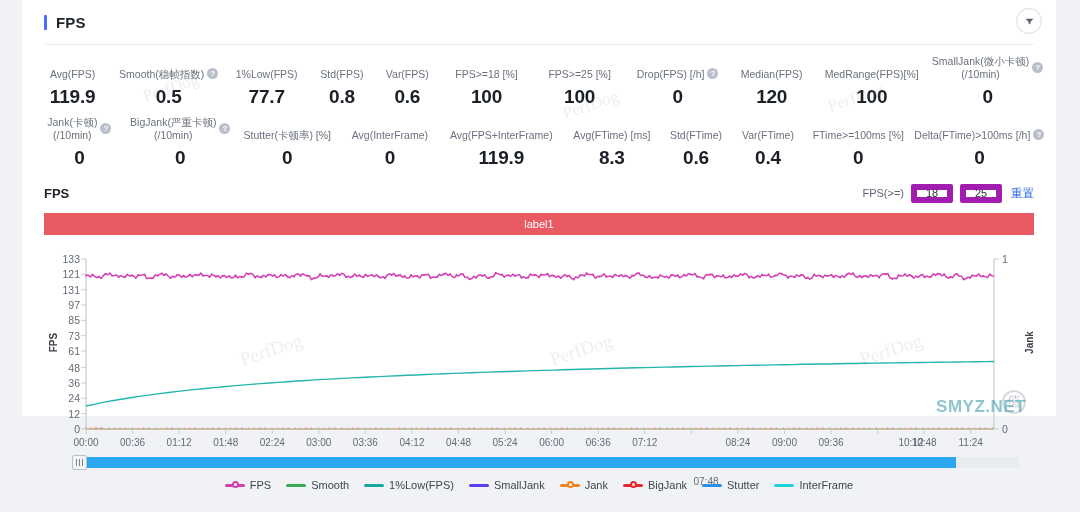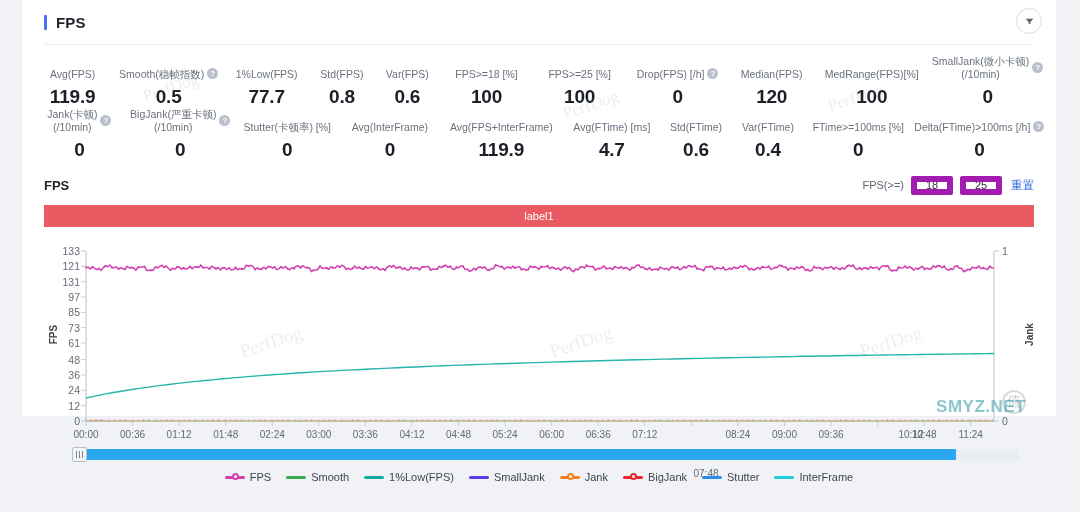--- a/index.html
+++ b/index.html
@@ -51,21 +51,21 @@
 
   
   .stats {
     padding: 10px 10px 4px 10px;
   }
   .stat-row {
     display: flex;
     align-items: flex-end;
     width: 100%;
   }
-  .stat-row.row2 { }
+  .stat-row.row2 { margin-top: 8px; }
   .stat {
     display: flex; flex-direction: column; align-items: center;
     justify-content: flex-end;
   }
   .stat-label {
     font-size: 10.5px; color: #6a717d; line-height: 12.5px;
     text-align: center; white-space: pre-line;
     display: flex; align-items: center; justify-content: center;
     gap: 3px; flex-wrap: wrap;
   }
@@ -299,21 +299,21 @@
           <div class="stat" style="width: 112px;">
             <div class="stat-label"><span class="txt">Avg(InterFrame)</span></div>
             <div class="stat-value">0</div>
           </div>
           <div class="stat" style="width: 142px;">
             <div class="stat-label"><span class="txt">Avg(FPS+InterFrame)</span></div>
             <div class="stat-value">119.9</div>
           </div>
           <div class="stat" style="width: 110px;">
             <div class="stat-label"><span class="txt">Avg(FTime) [ms]</span></div>
-            <div class="stat-value">4.7</div>
+            <div class="stat-value">8.3</div>
           </div>
           <div class="stat" style="width: 82px;">
             <div class="stat-label"><span class="txt">Std(FTime)</span></div>
             <div class="stat-value">0.6</div>
           </div>
           <div class="stat" style="width: 82px;">
             <div class="stat-label"><span class="txt">Var(FTime)</span></div>
             <div class="stat-value">0.4</div>
           </div>
           <div class="stat" style="width: 124px;">

